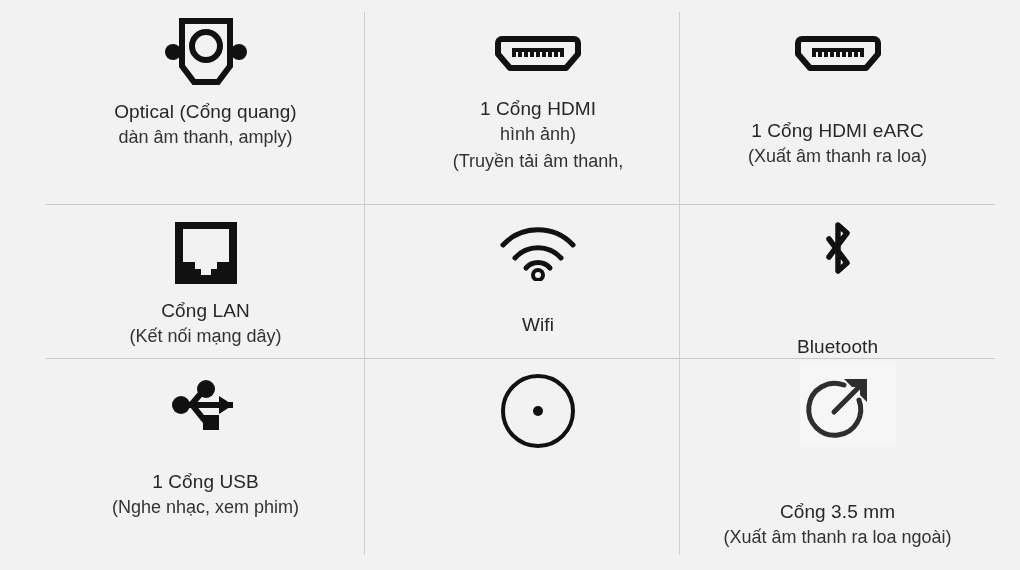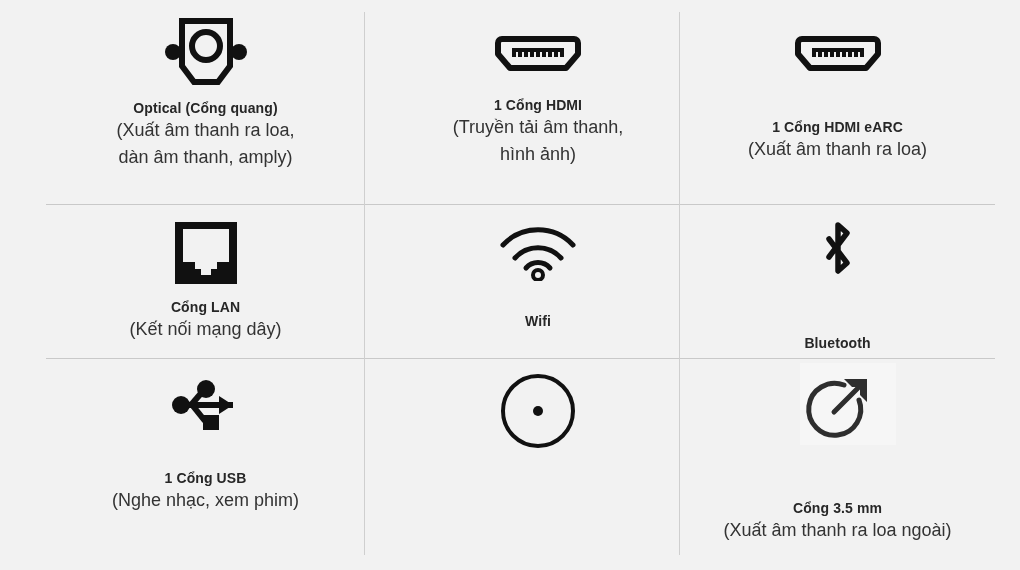--- a/index.html
+++ b/index.html
@@ -64,22 +64,22 @@
     display: flex;
     align-items: center;
     justify-content: center;
   }
 
   .labels {
     width: 100%;
   }
 
   .title {
-    font-size: 14px;
-    font-weight: bold;
+    font-size: 19px;
+    font-weight: normal;
     color: #272727;
     letter-spacing: 0.1px;
     line-height: 1.32;
   }
 
   .sub {
     font-size: 18px;
     font-weight: normal;
     color: #333333;
     line-height: 1.48;
@@ -139,21 +139,20 @@
     <div class="icon-wrap">
       <svg width="82" height="72" viewBox="0 0 82 72">
         <circle cx="8" cy="36" r="8" fill="#111111"></circle>
         <circle cx="74" cy="36" r="8" fill="#111111"></circle>
         <path d="M17 5 H65 V50 L53 66 H29 L17 50 Z" fill="none" stroke="#111111" stroke-width="6" stroke-linejoin="miter"></path>
         <circle cx="41" cy="30" r="14" fill="none" stroke="#111111" stroke-width="6"></circle>
       </svg>
     </div>
     <div class="labels">
       <div class="title">Optical (Cổng quang)</div>
-      <div class="sub">(Xuất âm thanh ra loa,</div>
       <div class="sub">dàn âm thanh, amply)</div>
     </div>
   </div>
 
   <div class="cell col-b row-1 cell-hdmi">
     <div class="icon-wrap">
       <svg width="92" height="40" viewBox="0 0 92 40">
         <path d="M10 5 H82 A4 4 0 0 1 86 9 V20 L74 34 H18 L6 20 V9 A4 4 0 0 1 10 5 Z" fill="none" stroke="#111111" stroke-width="6" stroke-linejoin="round"></path>
         <g fill="#111111">
           <rect x="20" y="14" width="4" height="9"></rect>
@@ -164,22 +163,22 @@
           <rect x="50" y="14" width="4" height="9"></rect>
           <rect x="56" y="14" width="4" height="9"></rect>
           <rect x="62" y="14" width="4" height="9"></rect>
           <rect x="68" y="14" width="4" height="9"></rect>
         </g>
         <rect x="20" y="14" width="52" height="4" fill="#111111"></rect>
       </svg>
     </div>
     <div class="labels">
       <div class="title">1 Cổng HDMI</div>
+      <div class="sub">hình ảnh)</div>
       <div class="sub">(Truyền tải âm thanh,</div>
-      <div class="sub">hình ảnh)</div>
     </div>
   </div>
 
   <div class="cell col-c row-1 cell-earc">
     <div class="icon-wrap">
       <svg width="92" height="40" viewBox="0 0 92 40">
         <path d="M10 5 H82 A4 4 0 0 1 86 9 V20 L74 34 H18 L6 20 V9 A4 4 0 0 1 10 5 Z" fill="none" stroke="#111111" stroke-width="6" stroke-linejoin="round"></path>
         <g fill="#111111">
           <rect x="20" y="14" width="4" height="9"></rect>
           <rect x="26" y="14" width="4" height="9"></rect>

